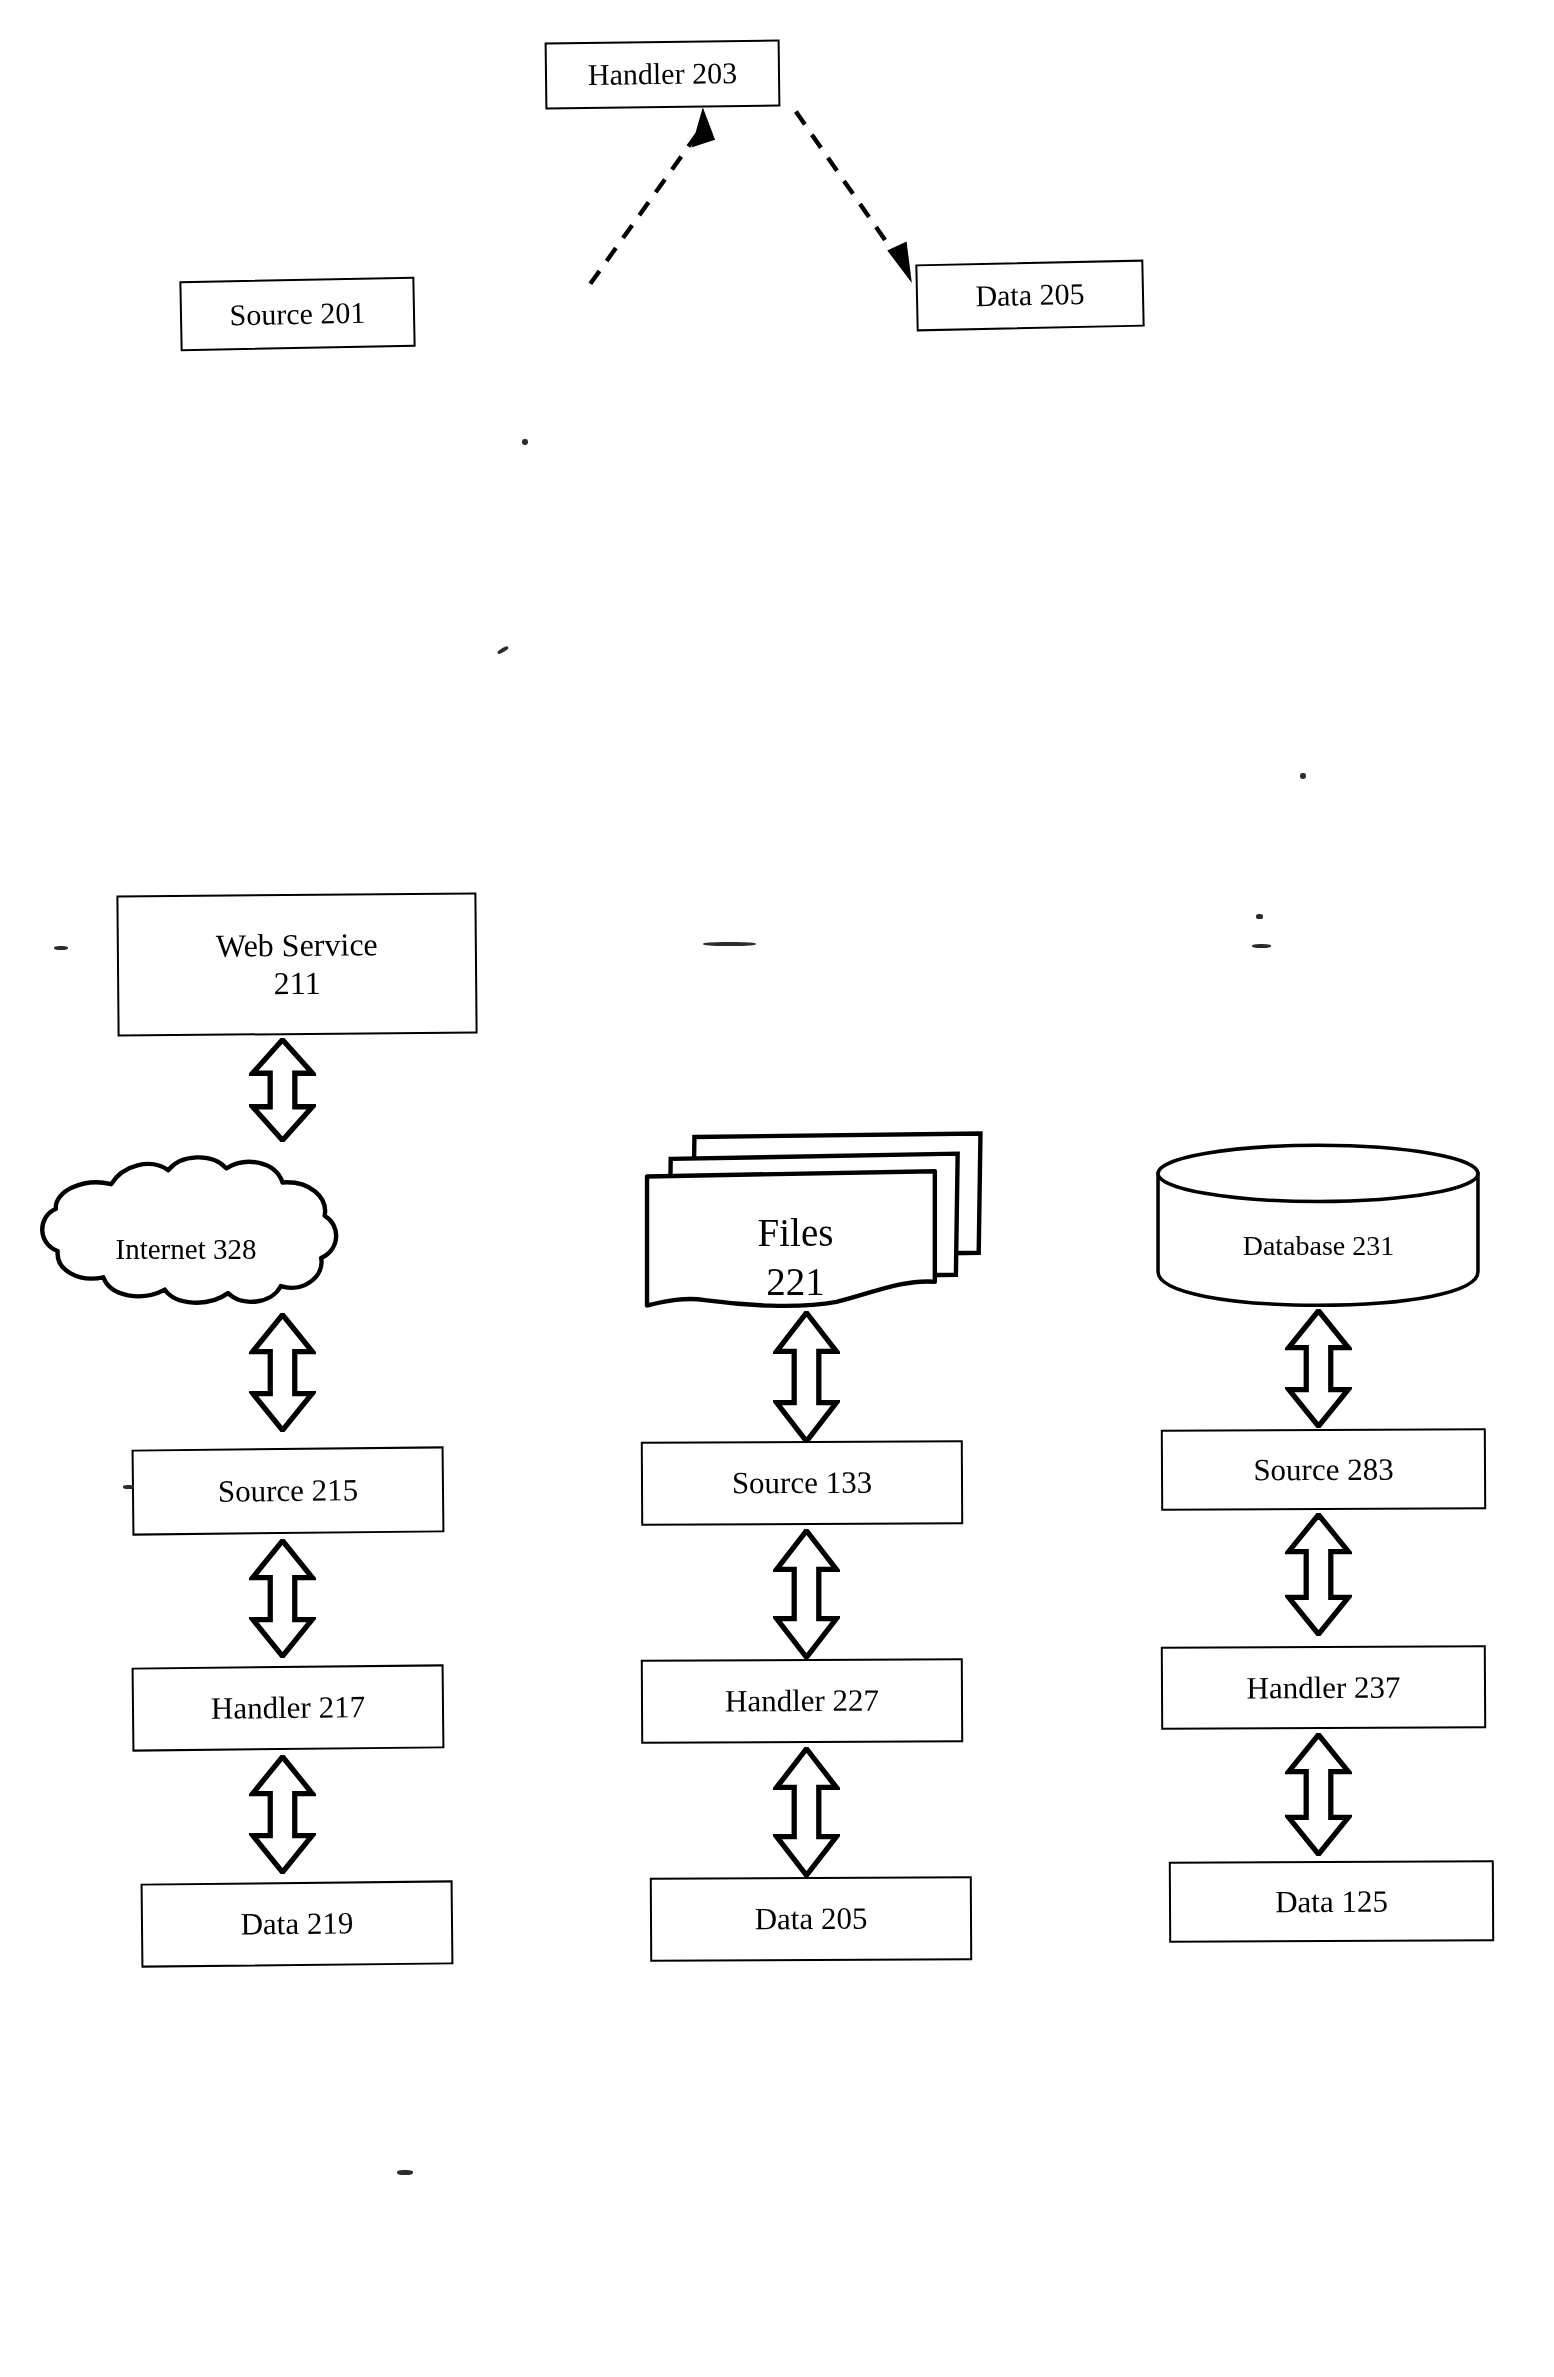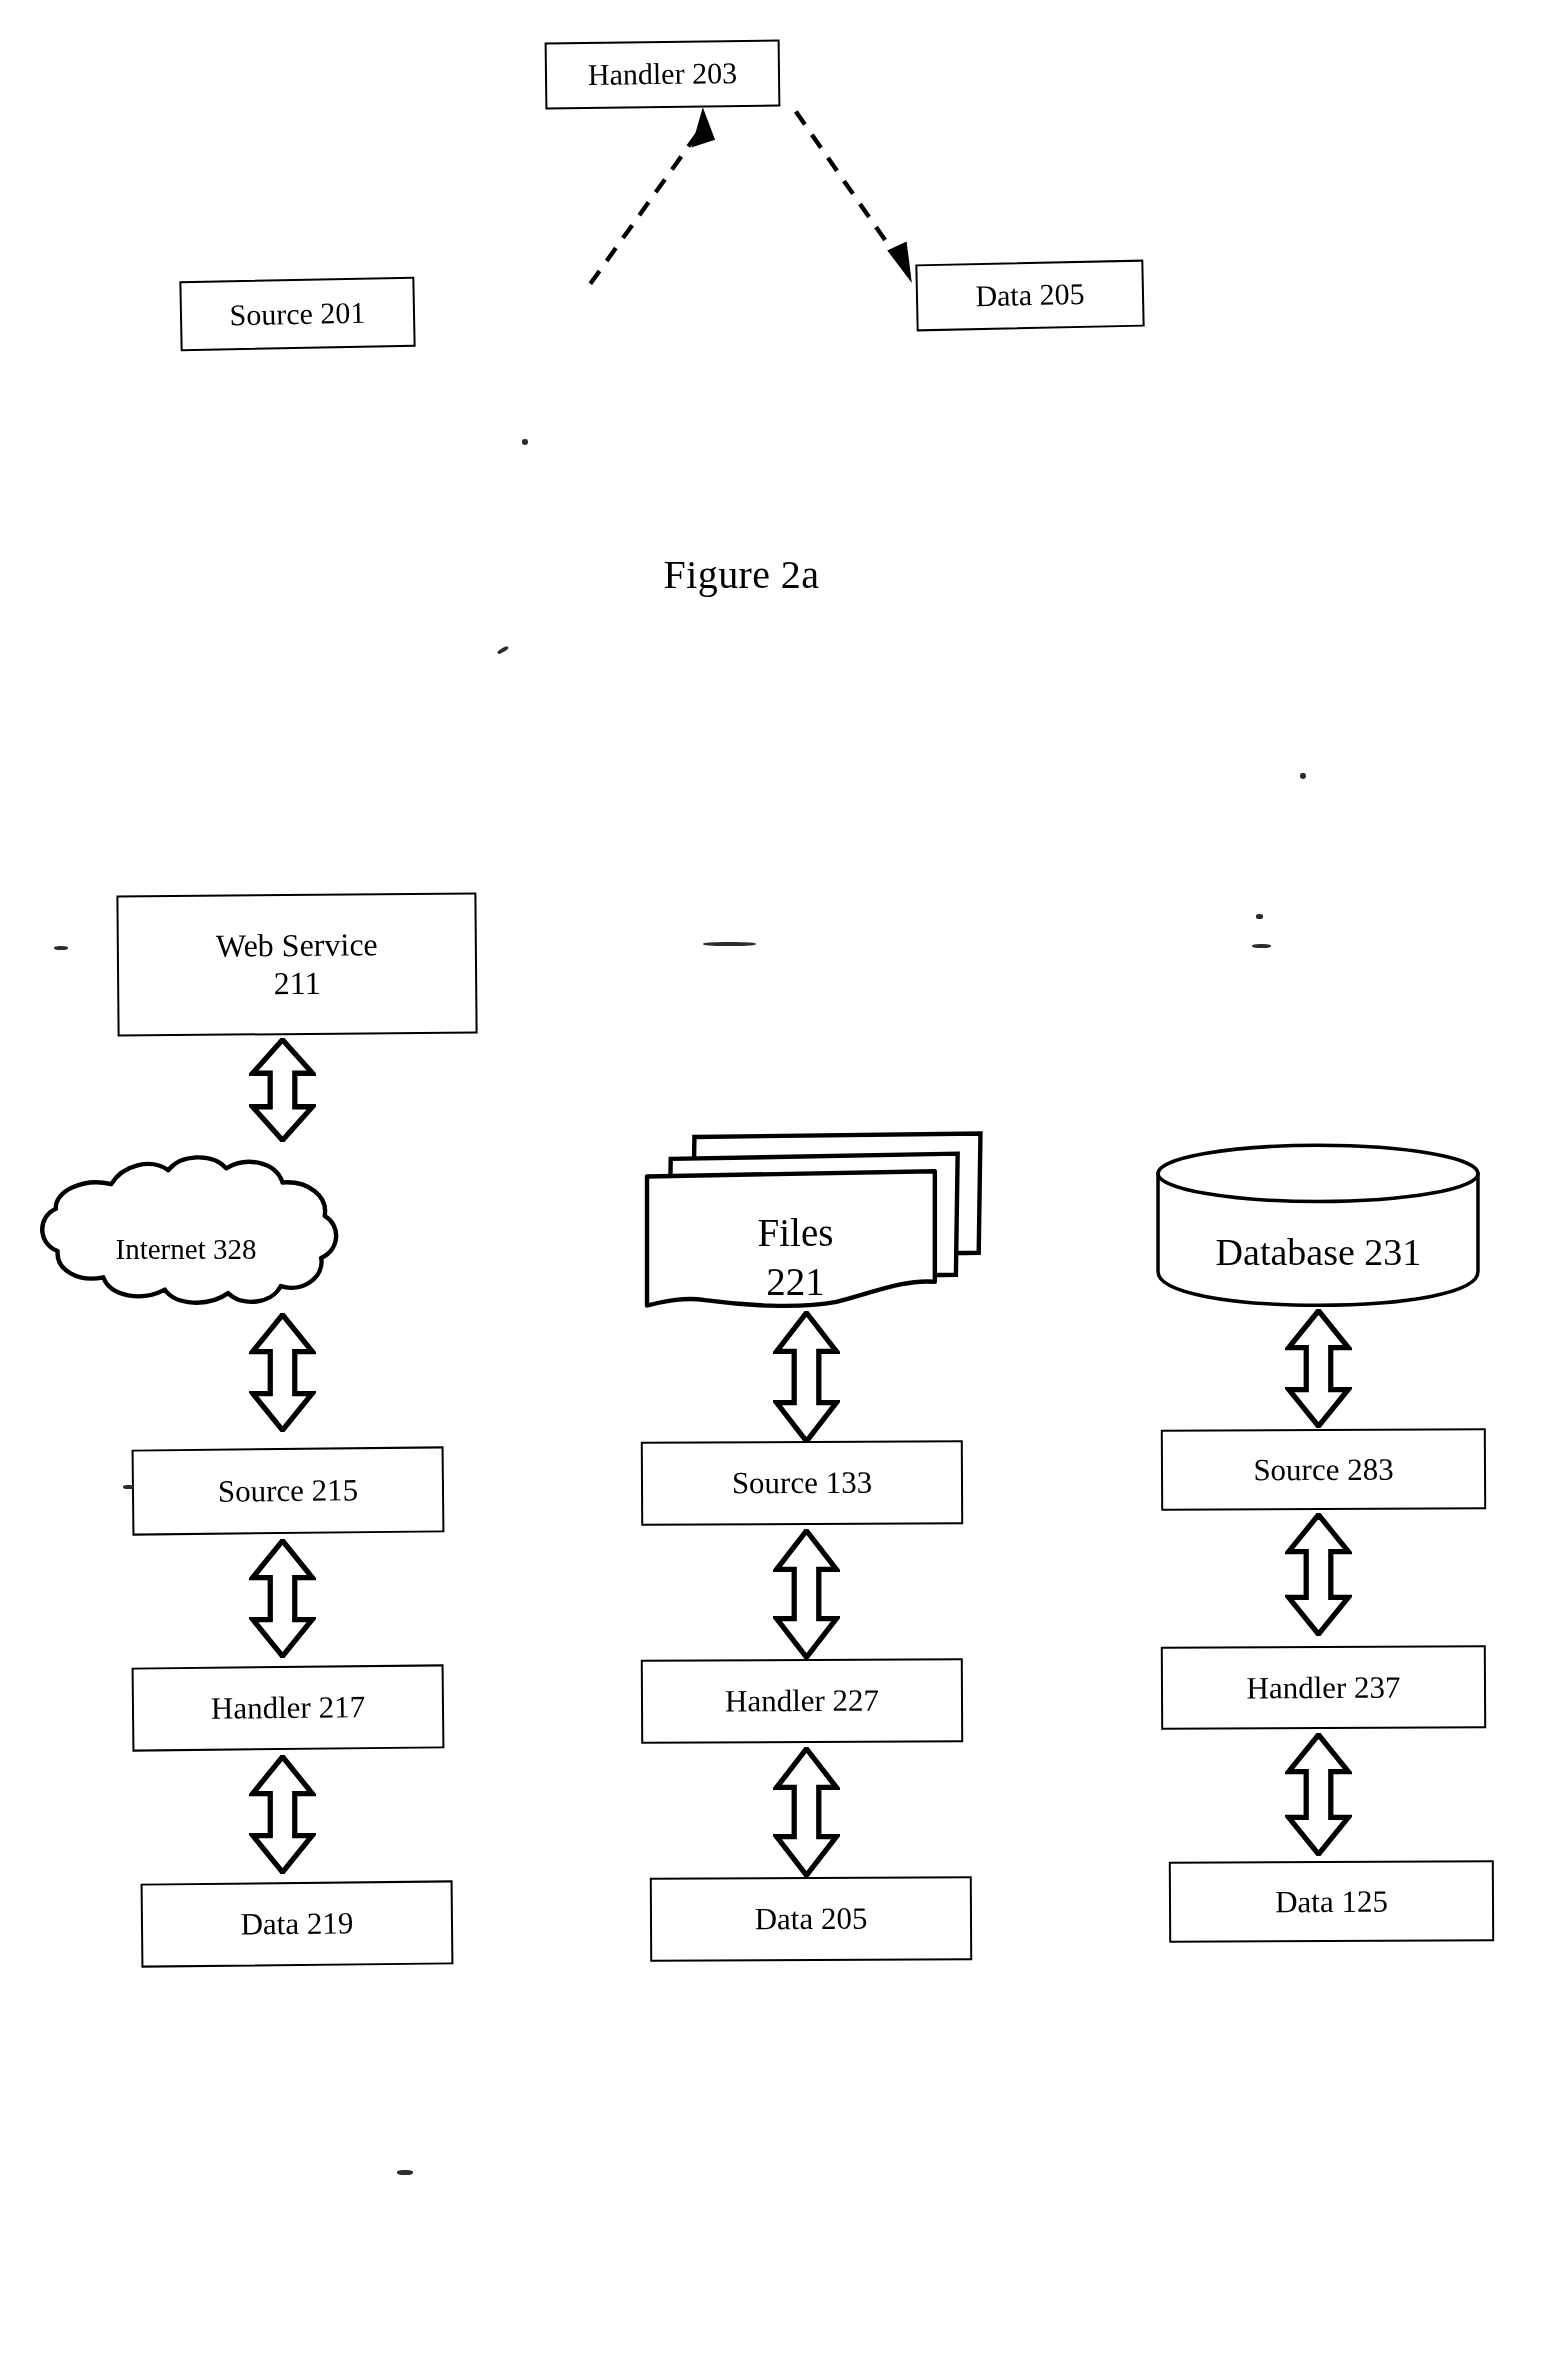--- a/index.html
+++ b/index.html
@@ -81,21 +81,21 @@
     line-height: 1.25;
     white-space: pre-line;
   }
 
   
   .db-shape { position: absolute; }
   .db-shape svg { display: block; }
   .db-label {
     position: absolute;
     text-align: center;
-    font-size: 38px;
+    font-size: 28px;
     white-space: nowrap;
   }
 
   
   .speck {
     position: absolute;
     background: #2b2b2b;
     border-radius: 40%;
   }
 </style>
@@ -122,23 +122,20 @@
   </div>
 
   <div class="node-box" style="left:180px; top:279px; width:235px; height:70px; font-size:30px; transform: rotate(-1.1deg);">
     <span>Source 201</span>
   </div>
 
   <div class="node-box" style="left:916px; top:262px; width:228px; height:67px; font-size:30px; transform: rotate(-1.2deg);">
     <span>Data 205</span>
   </div>
 
-  <div class="fig-caption" style="left:557px; top:551px; width:369px;">
-    <span>Figure 2a</span>
-  </div>
 
   <div class="speck" style="left:522px; top:439px; width:6.2px; height:6.2px;"></div>
   <div class="speck" style="left:497px; top:648px; width:12.3px; height:4.4px; transform:rotate(-30deg);"></div>
   <div class="speck" style="left:1300px; top:773px; width:6.2px; height:6.2px;"></div>
 
   <div class="node-box" style="left:117px; top:894px; width:360px; height:141px; font-size:32px; transform: rotate(-0.5deg);">
     <span>Web Service
 211</span>
   </div>
 

